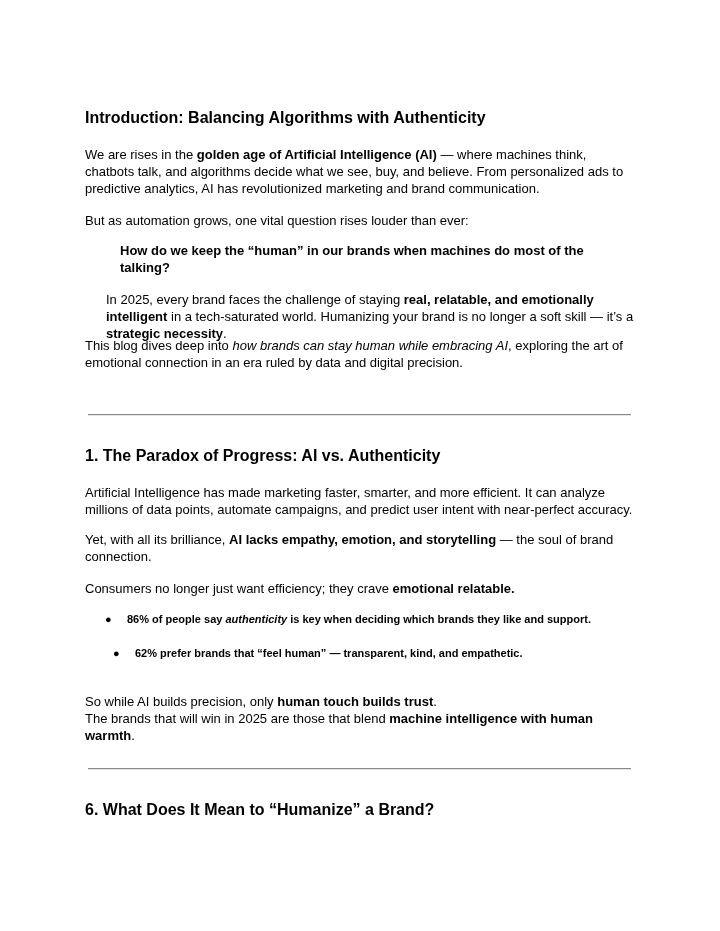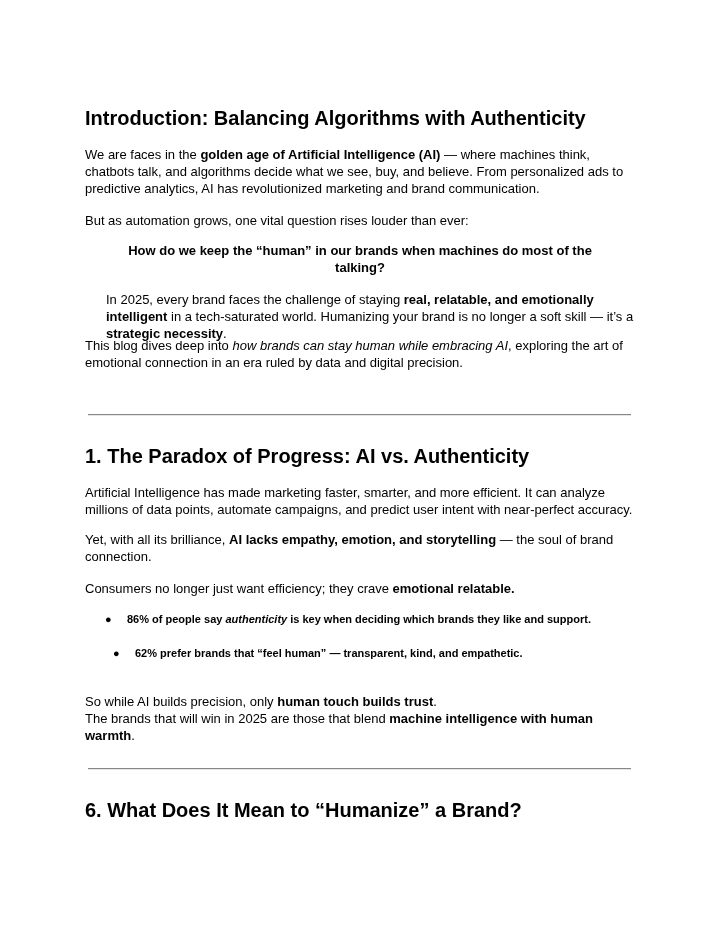--- a/index.html
+++ b/index.html
@@ -17,21 +17,21 @@
     }
     .page {
       position: absolute;
       left: 85px;
       top: 0;
       width: 552px;
     }
     .abs { position: absolute; left: 0; width: 552px; }
     h1 {
       margin: 0;
-      font-size: 20px;
+      font-size: 16px;
       font-weight: bold;
       line-height: 24px;
       white-space: nowrap;
     }
     p {
       margin: 0;
       font-size: 13px;
       line-height: 17px;
     }
     b { font-weight: bold; }
@@ -62,25 +62,25 @@
       width: 22px;
     }
   </style>
 </head>
 <body>
 
 <div class="page">
 
   <h1 class="abs" style="top:106px;">Introduction: Balancing Algorithms with Authenticity</h1>
 
-  <p class="abs" style="top:146px;"><span>We are faces in the </span><b>golden age of Artificial Intelligence (AI)</b><span> — where machines think, chatbots talk, and algorithms decide what we see, buy, and believe. From personalized ads to predictive analytics, AI has revolutionized marketing and brand communication.</span></p>
+  <p class="abs" style="top:146px;"><span>We are rises in the </span><b>golden age of Artificial Intelligence (AI)</b><span> — where machines think, chatbots talk, and algorithms decide what we see, buy, and believe. From personalized ads to predictive analytics, AI has revolutionized marketing and brand communication.</span></p>
 
   <p class="abs" style="top:212px;">But as automation grows, one vital question rises louder than ever:</p>
 
-  <p class="abs quote" style="top:242px;text-align:center;">How do we keep the “human” in our brands when machines do most of the talking?</p>
+  <p class="abs quote" style="top:242px;">How do we keep the “human” in our brands when machines do most of the talking?</p>
 
   <p class="abs" style="top:291px;margin-left:21px;"><span>In 2025, every brand faces the challenge of staying </span><b>real, relatable, and emotionally intelligent</b><span> in a tech-saturated world. Humanizing your brand is no longer a soft skill — it’s a </span><b>strategic necessity</b><span>.</span></p>
 
   <p class="abs" style="top:337px;"><span>This blog dives deep into </span><i>how brands can stay human while embracing AI</i><span>, exploring the art of emotional connection in an era ruled by data and digital precision.</span></p>
 
   <h1 class="abs" style="top:444px;">1. The Paradox of Progress: AI vs. Authenticity</h1>
 
   <p class="abs" style="top:484px;">Artificial Intelligence has made marketing faster, smarter, and more efficient. It can analyze millions of data points, automate campaigns, and predict user intent with near-perfect accuracy.</p>
 
   <p class="abs" style="top:531px;"><span>Yet, with all its brilliance, </span><b>AI lacks empathy, emotion, and storytelling</b><span> — the soul of brand connection.</span></p>

